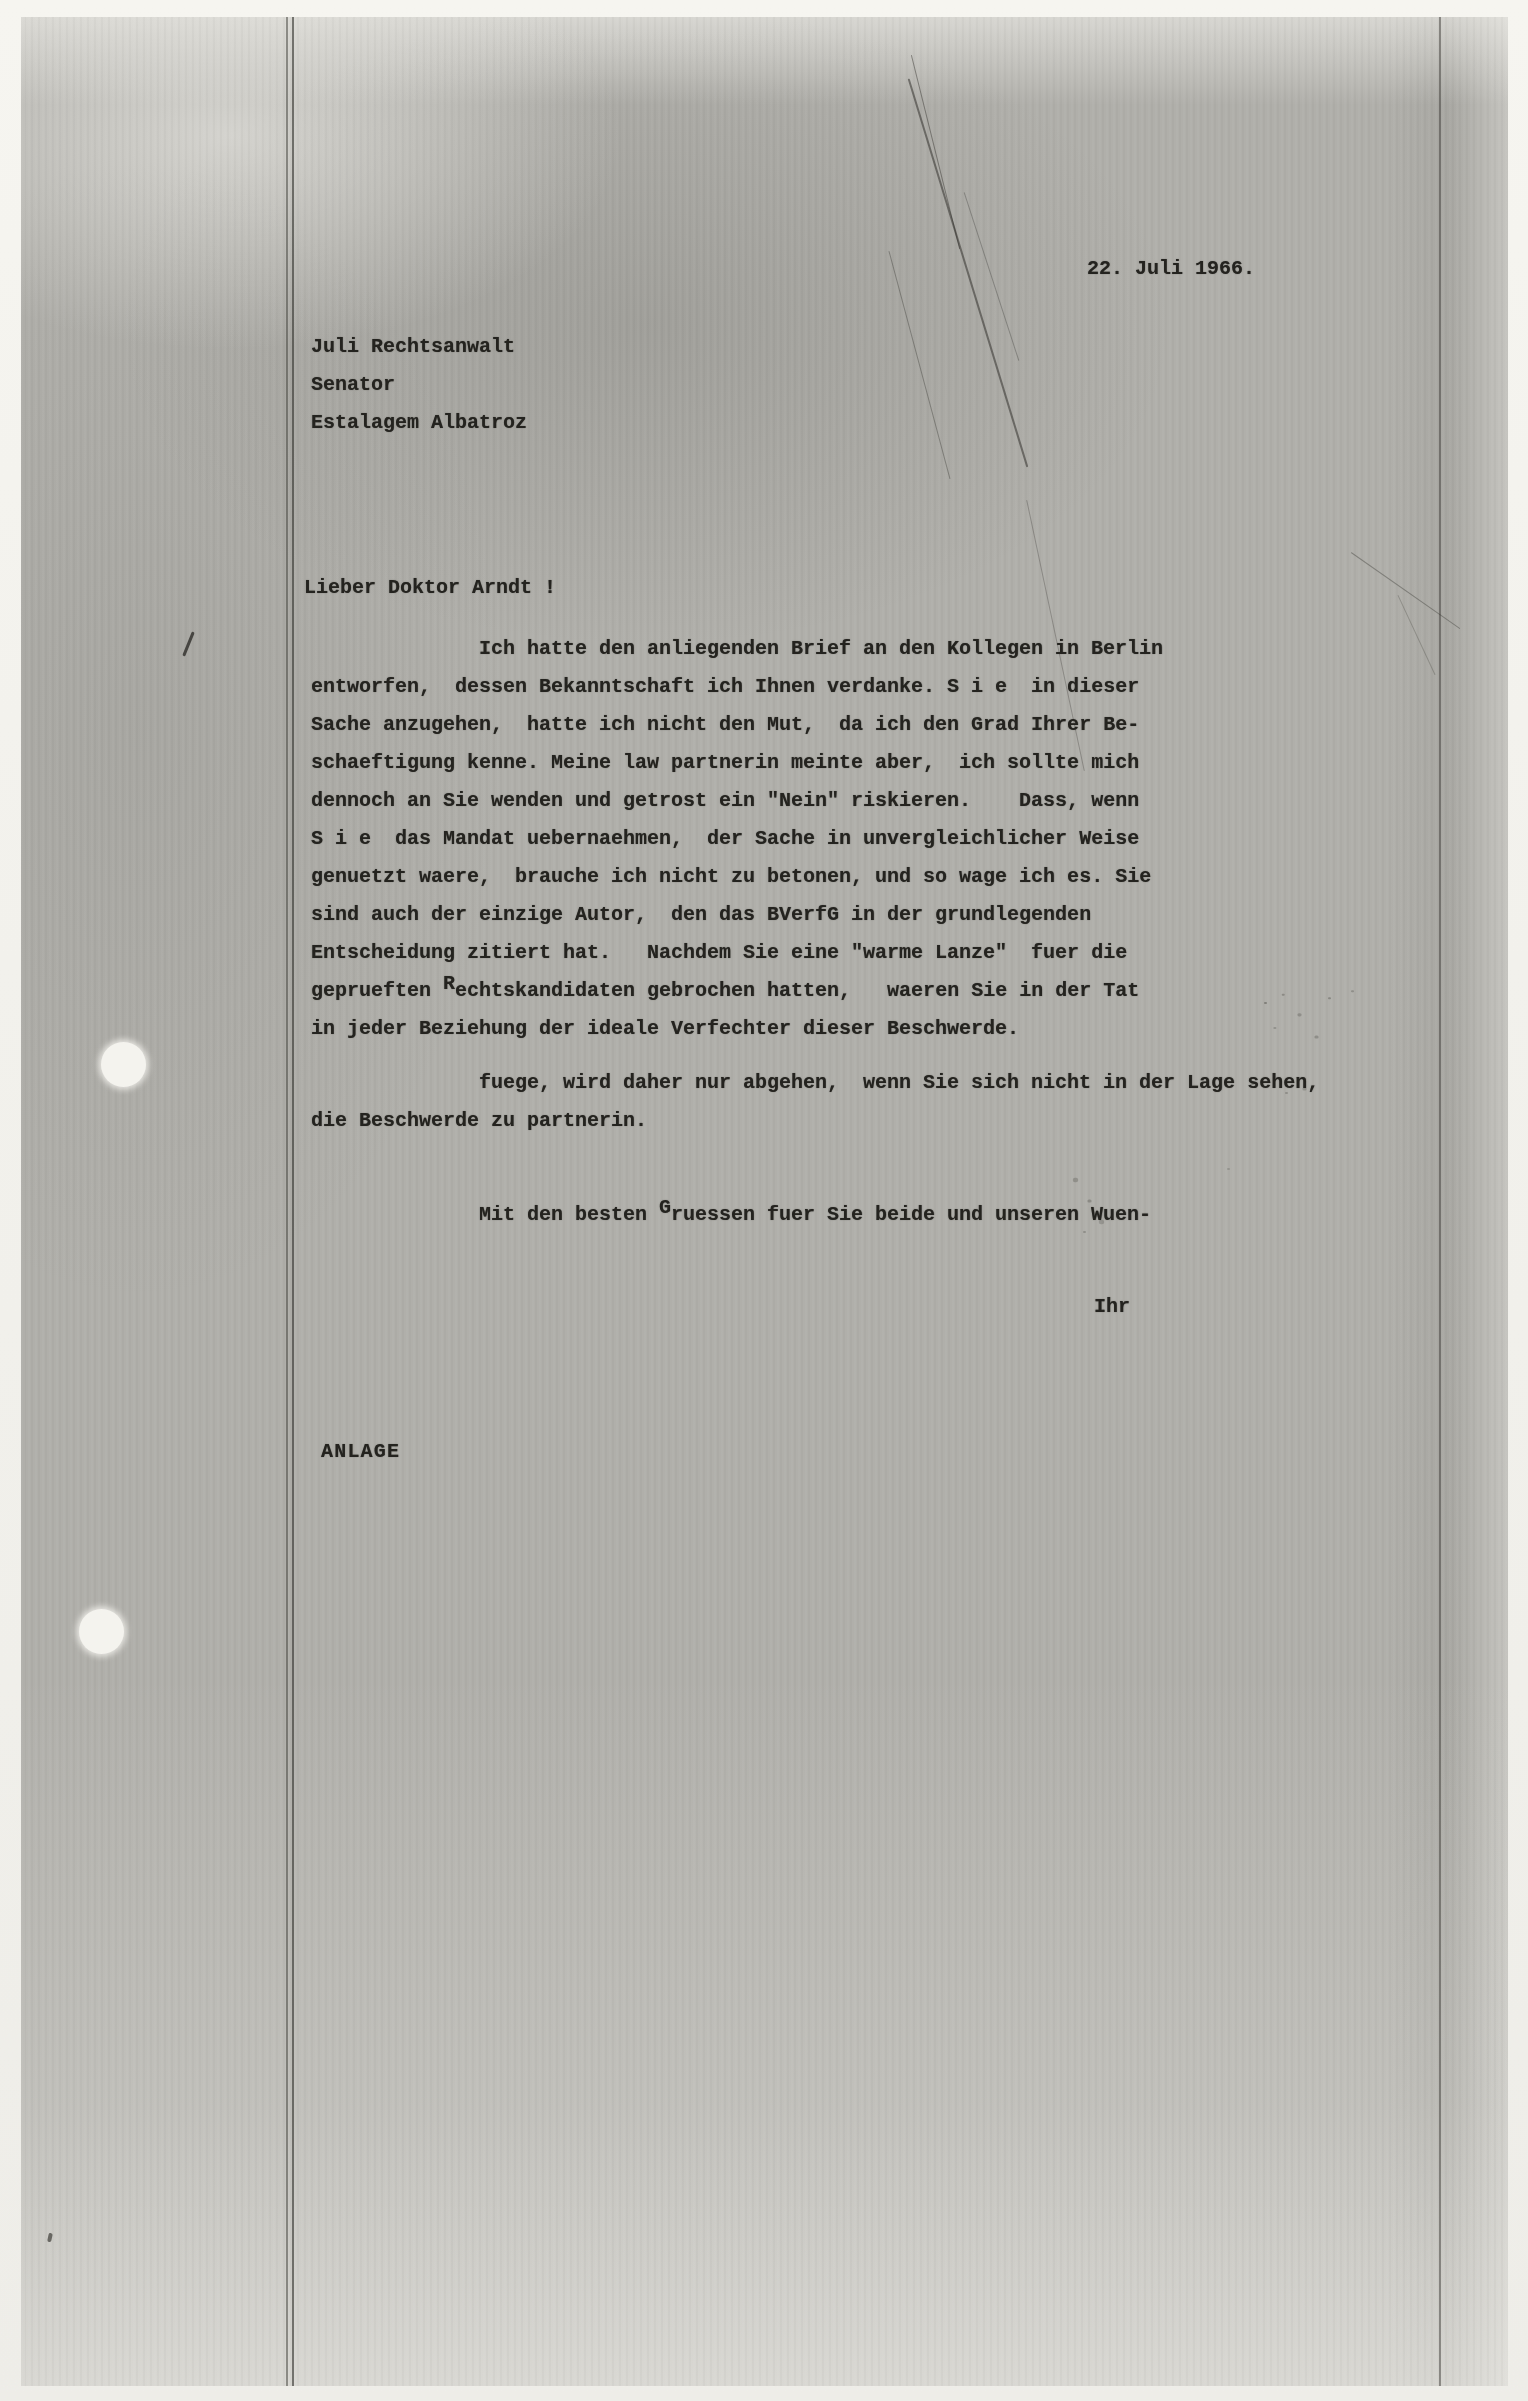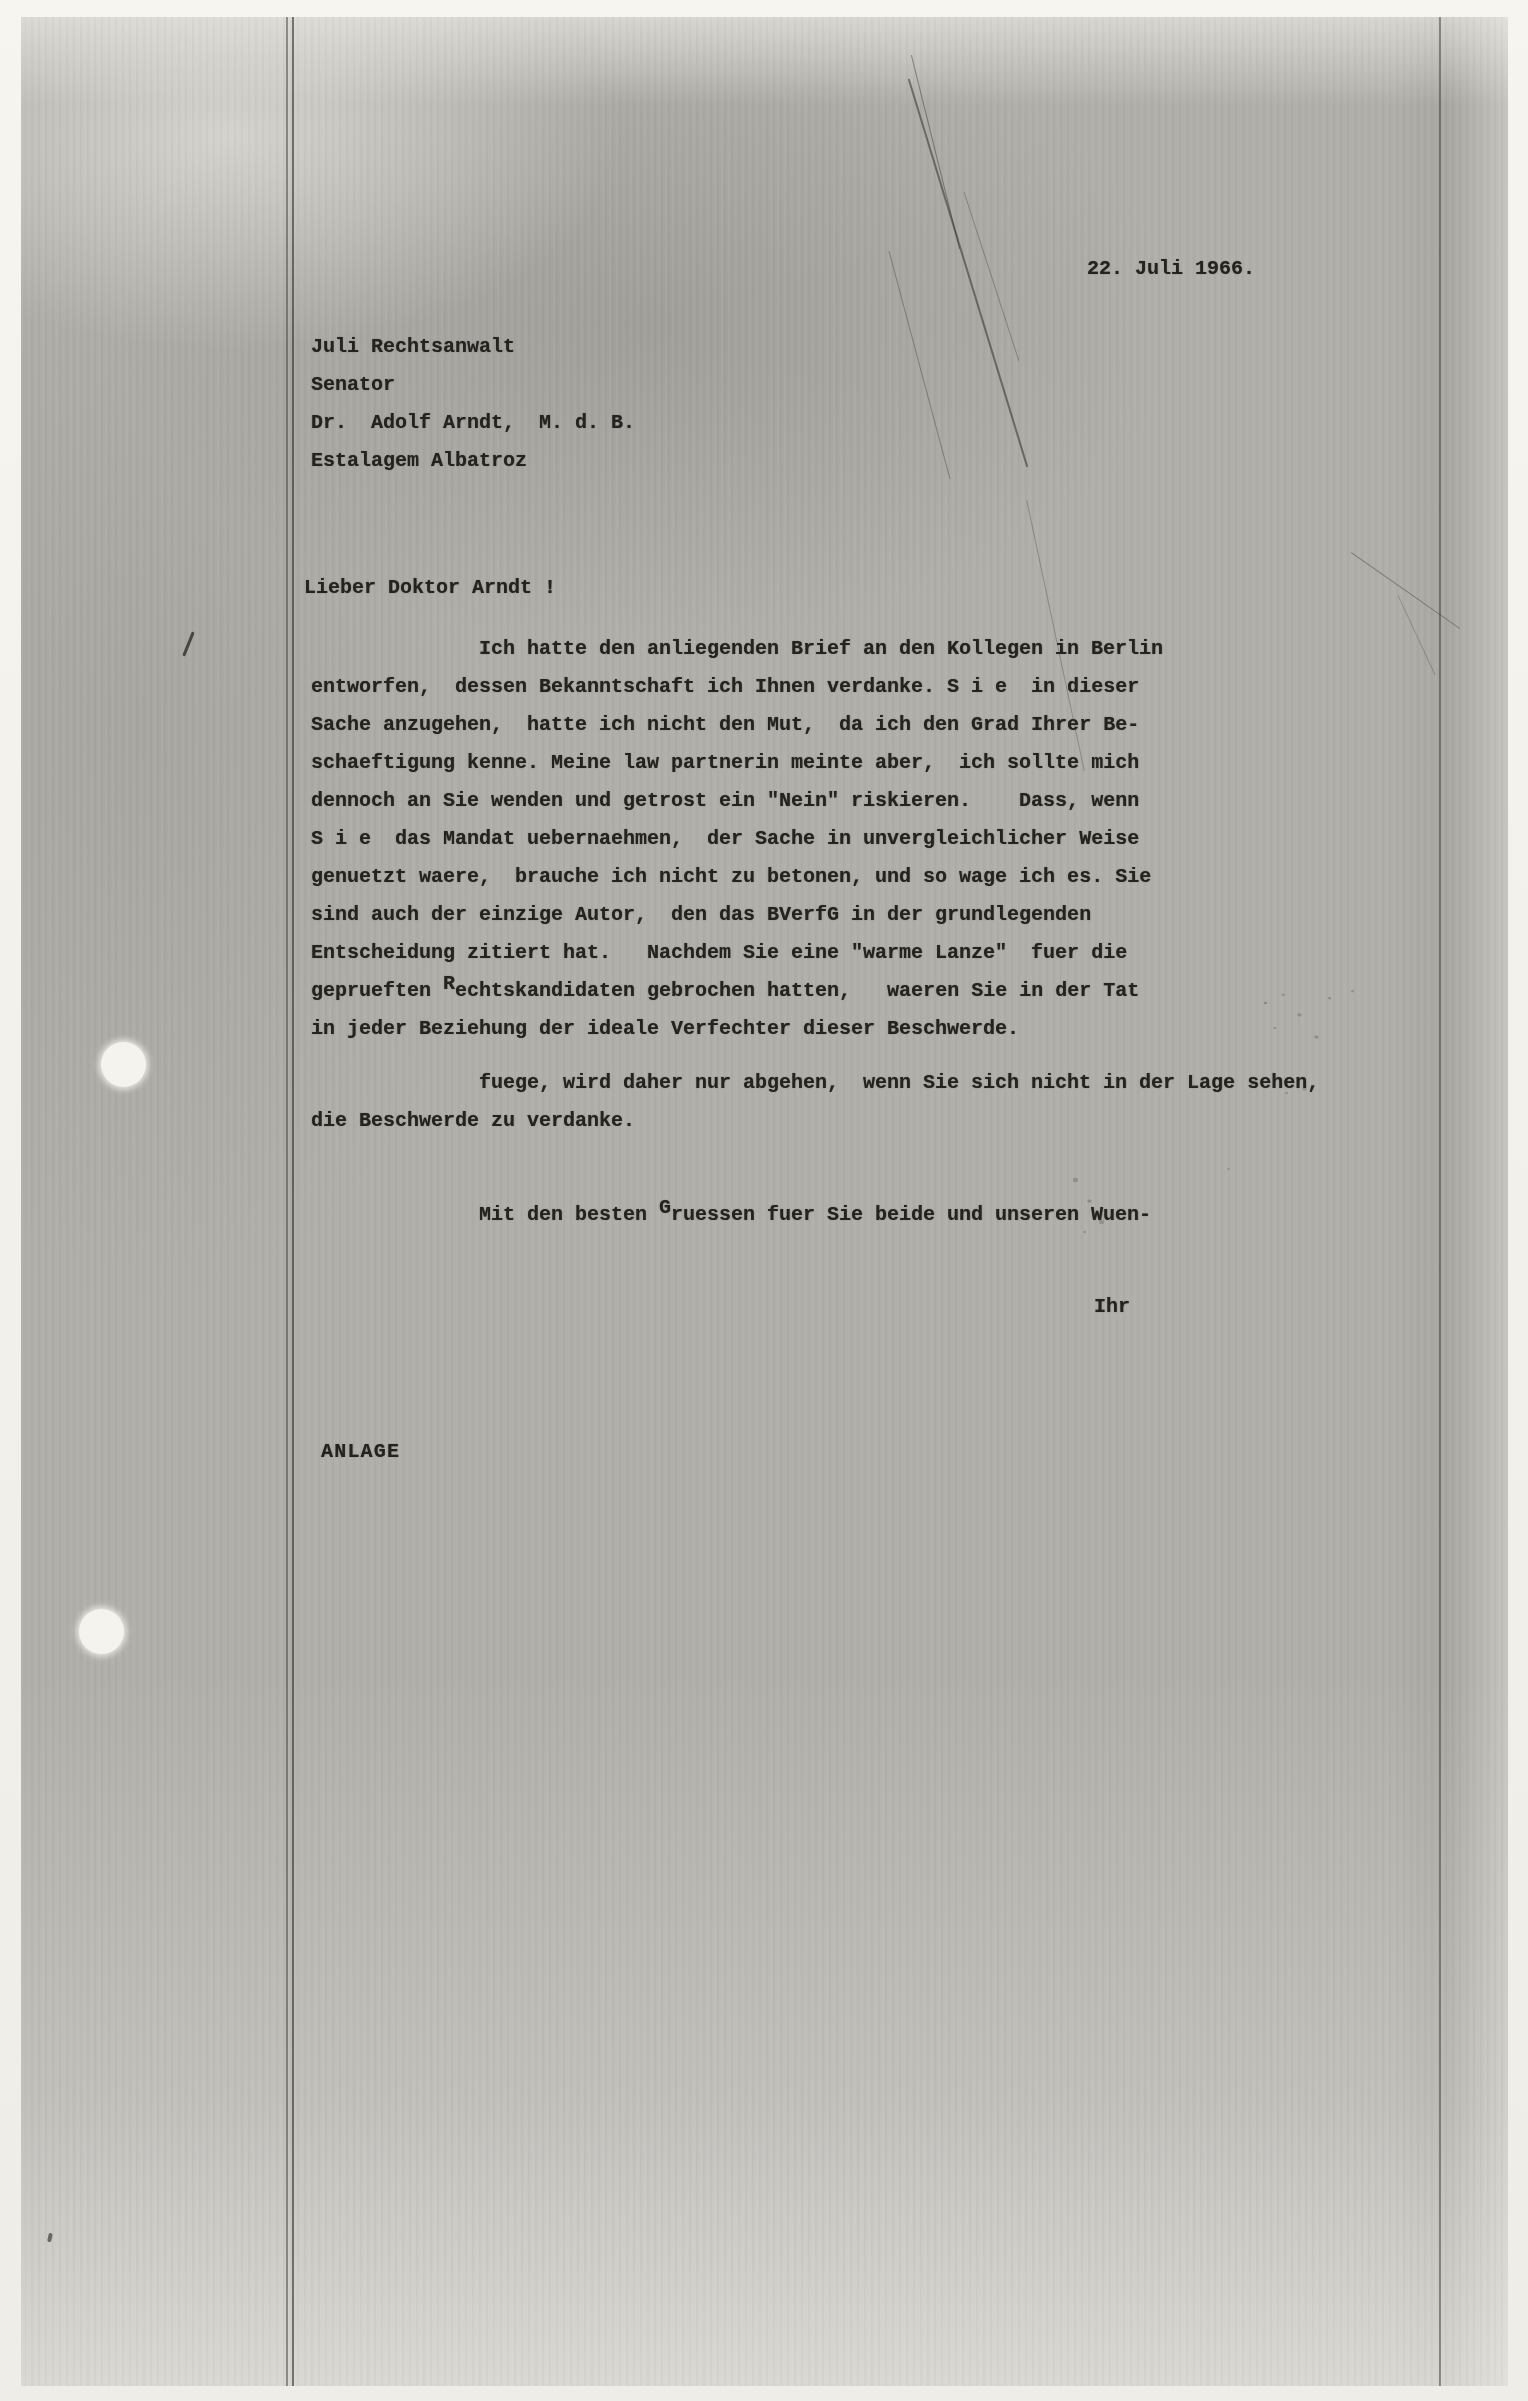--- a/index.html
+++ b/index.html
@@ -69,27 +69,27 @@
     <div class="scratch" style="left:1395px;top:574px;height:88px;background:rgba(50,49,44,.26);transform:rotate(-25deg);"></div>
 
     <div class="slash" style="left:166px;top:614px;"></div>
 
     <div class="tick" style="left:27px;top:2216px;"></div>
 
     <div class="speck" style="left:1243px;top:985px;"></div>
 
     <div class="type" style="left:1066px;top:233px;">22. Juli 1966.</div>
 
-    <div class="type" style="left:290px;top:311px;"><div class="line">Juli Rechtsanwalt</div><div class="line">Senator</div><div class="line">Dr.  Adolf Arndt,  M. d. B.</div><div class="line">Estalagem Albatroz</div></div>
+    <div class="type" style="left:290px;top:311px;"><div class="line">Juli Rechtsanwalt</div><div class="line">Senator</div><div class="line">Estalagem Albatroz</div></div>
 
     <div class="type" style="left:283px;top:552px;">Lieber Doktor Arndt !</div>
 
     <div class="type para" style="left:290px;top:613px;"><div class="line">Ich hatte den anliegenden Brief an den Kollegen in Berlin</div><div class="line">entworfen,  dessen Bekanntschaft ich Ihnen verdanke. S i e  in dieser</div><div class="line">Sache anzugehen,  hatte ich nicht den Mut,  da ich den Grad Ihrer Be-</div><div class="line">schaeftigung kenne. Meine law partnerin meinte aber,  ich sollte mich</div><div class="line">dennoch an Sie wenden und getrost ein "Nein" riskieren.    Dass, wenn</div><div class="line">S i e  das Mandat uebernaehmen,  der Sache in unvergleichlicher Weise</div><div class="line">genuetzt waere,  brauche ich nicht zu betonen, und so wage ich es. Sie</div><div class="line">sind auch der einzige Autor,  den das BVerfG in der grundlegenden</div><div class="line">Entscheidung zitiert hat.   Nachdem Sie eine "warme Lanze"  fuer die</div><div class="line">geprueften <span class="raised">R</span>echtskandidaten gebrochen hatten,   waeren Sie in der Tat</div><div class="line">in jeder Beziehung der ideale Verfechter dieser Beschwerde.</div></div>
 
-    <div class="type para" style="left:290px;top:1047px;"><div class="line">fuege, wird daher nur abgehen,  wenn Sie sich nicht in der Lage sehen,</div><div class="line">die Beschwerde zu verdanke.</div></div>
+    <div class="type para" style="left:290px;top:1047px;"><div class="line">fuege, wird daher nur abgehen,  wenn Sie sich nicht in der Lage sehen,</div><div class="line">die Beschwerde zu partnerin.</div></div>
 
     <div class="type para" style="left:290px;top:1179px;"><div class="line">Mit den besten <span class="raised">G</span>ruessen fuer Sie beide und unseren Wuen-</div></div>
 
     <div class="type" style="left:1073px;top:1271px;">Ihr</div>
 
     <div class="type" style="left:300px;top:1416px;letter-spacing:1.2px;">ANLAGE</div>
 
   </div>
 </div>
 

